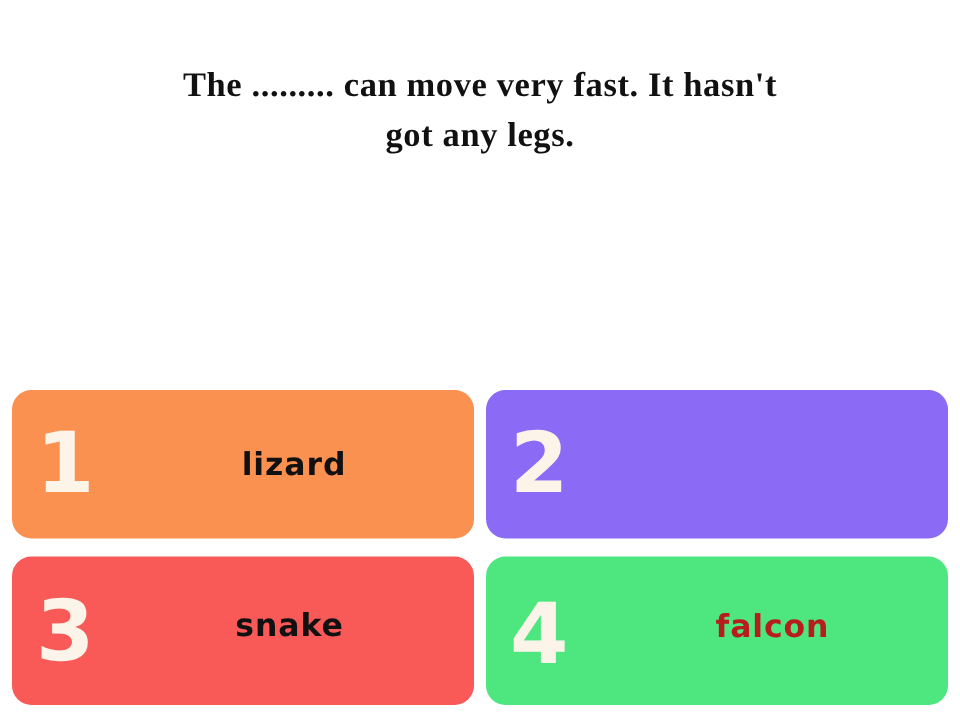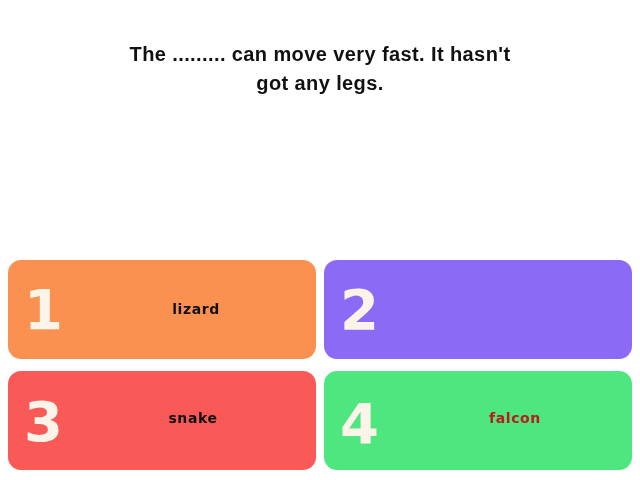--- a/index.html
+++ b/index.html
@@ -25,22 +25,22 @@
   #question-area {
     position: absolute;
     left: 0;
     top: 40px;
     width: 640px;
     text-align: center;
     padding: 0 40px;
     box-sizing: border-box;
   }
   #question-text {
-    font-family: Liberation Sans, sans-serif;
-    font-size: 20px;
+    font-family: Liberation Serif, serif;
+    font-size: 23px;
     font-weight: 600;
     line-height: 1.45;
     color: #111111;
     letter-spacing: 0.4px;
     margin: 0;
     white-space: pre-line;
   }
 
   
   #answers-grid {
@@ -79,21 +79,21 @@
   }
 
   .tile-label {
     position: absolute;
     left: 78px;
     right: 10px;
     top: 50%;
     transform: translateY(-50%);
     text-align: center;
     font-family: "DejaVu Sans", sans-serif;
-    font-size: 14px;
+    font-size: 21px;
     font-weight: 700;
     color: #111111;
     letter-spacing: 0.6px;
     line-height: 1.1;
   }
 
   
   .tile-1 .tile-label { transform: translateY(-50%); }
   .tile-2 .tile-label { transform: translateY(-46%); }
   .tile-3 .tile-label { transform: translateY(-66%); left: 72px; }

